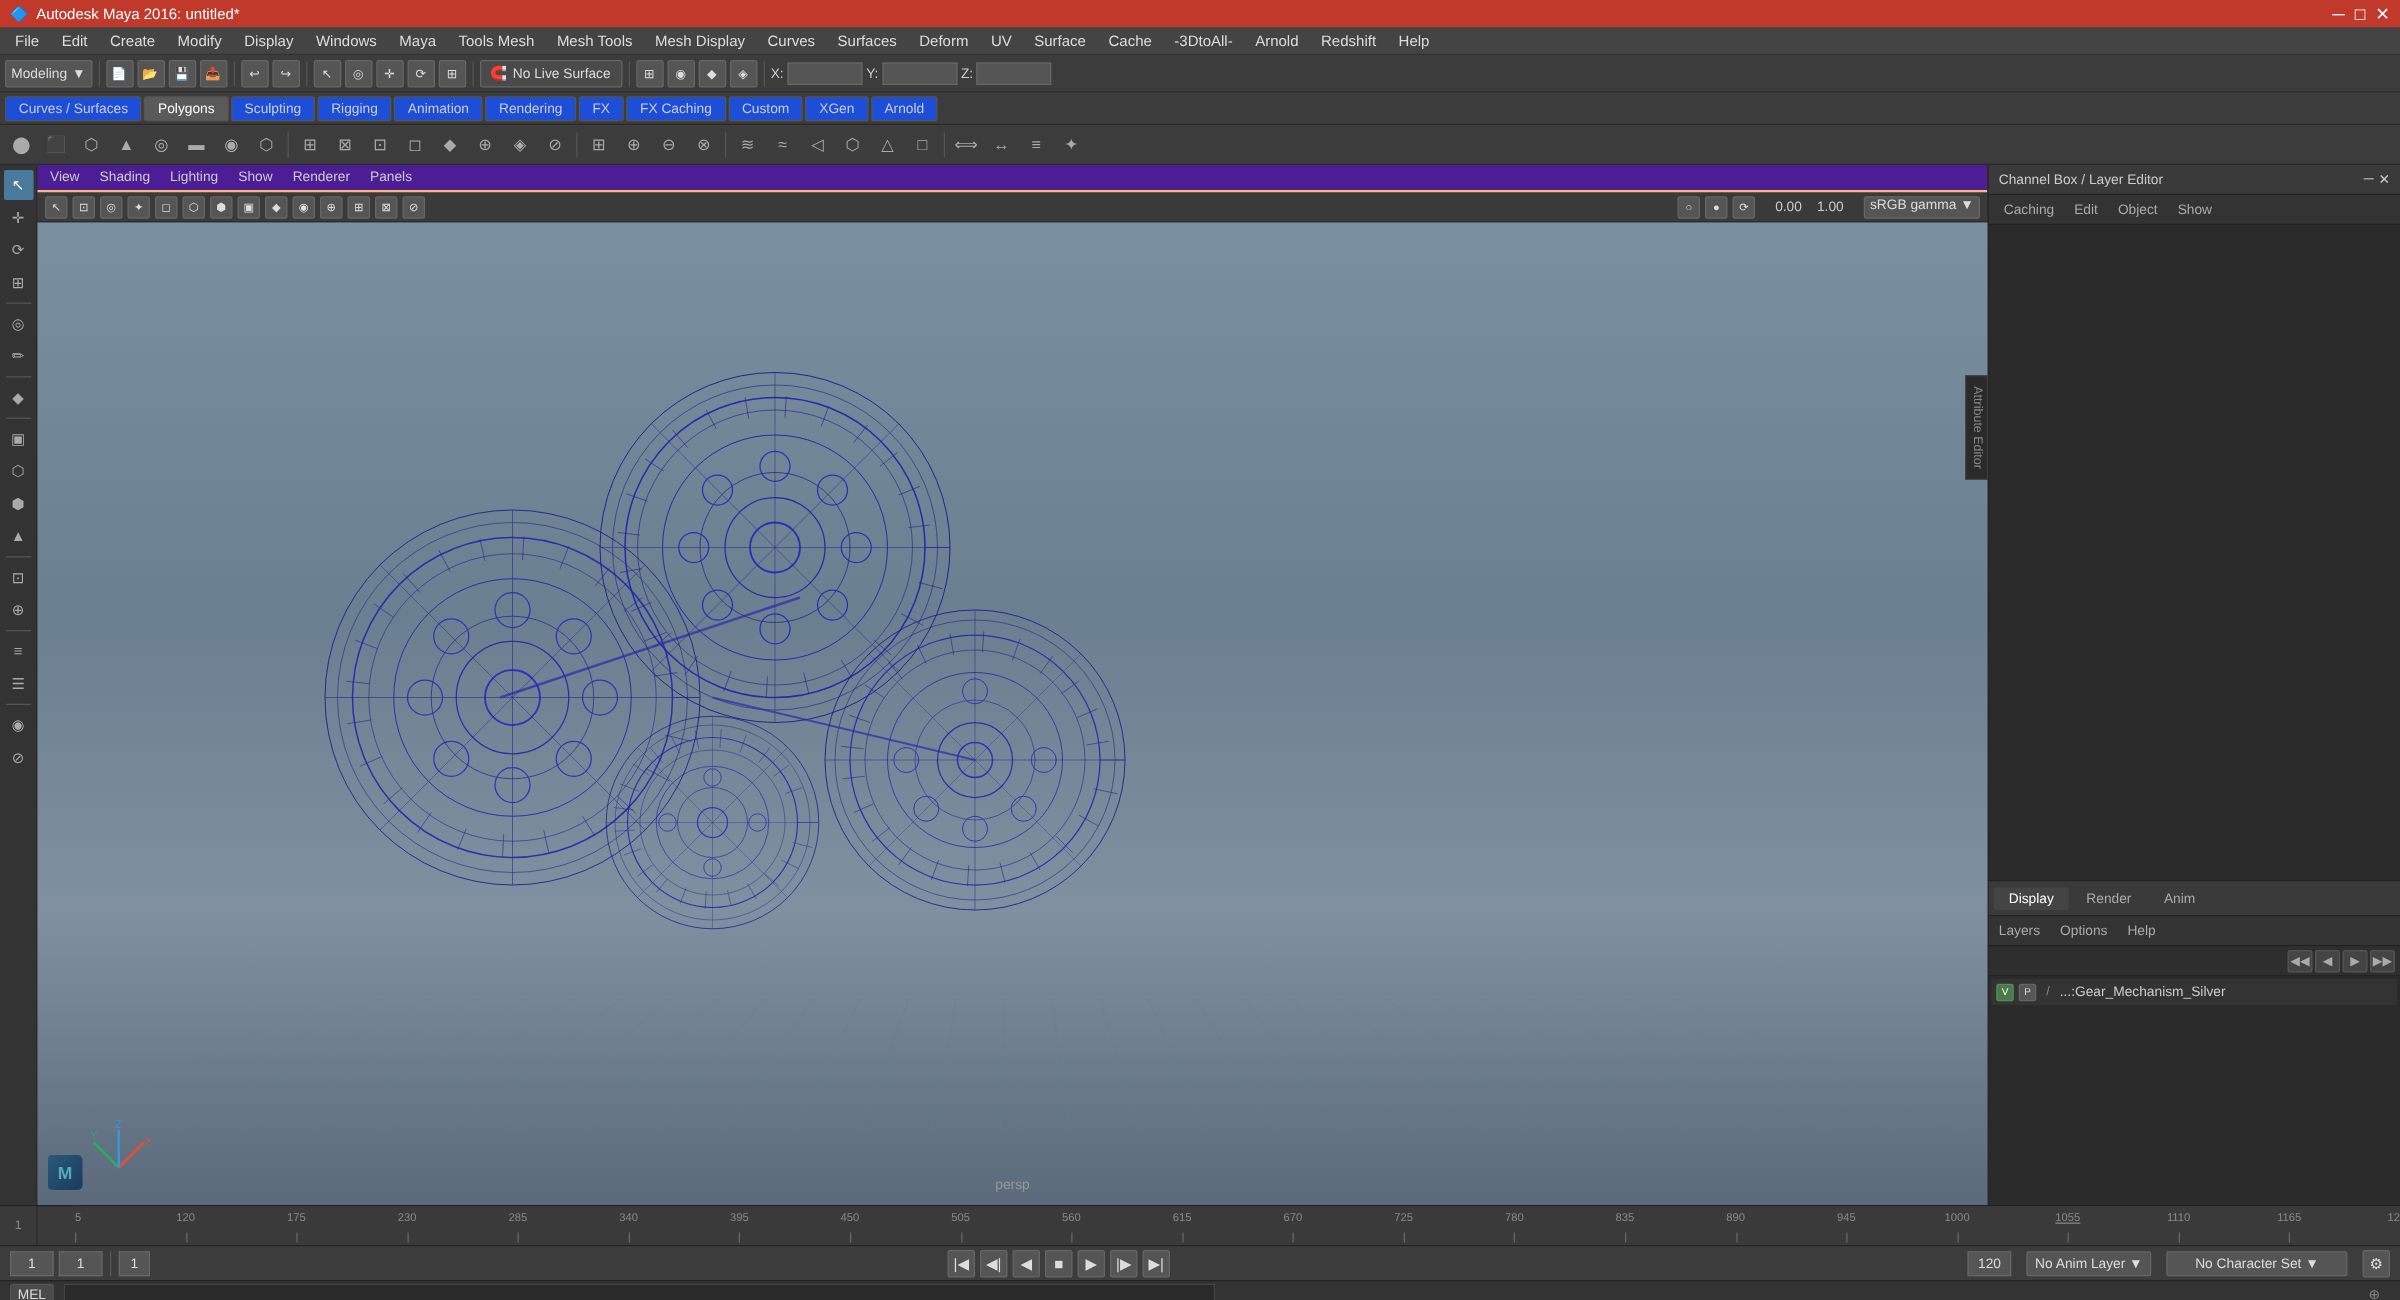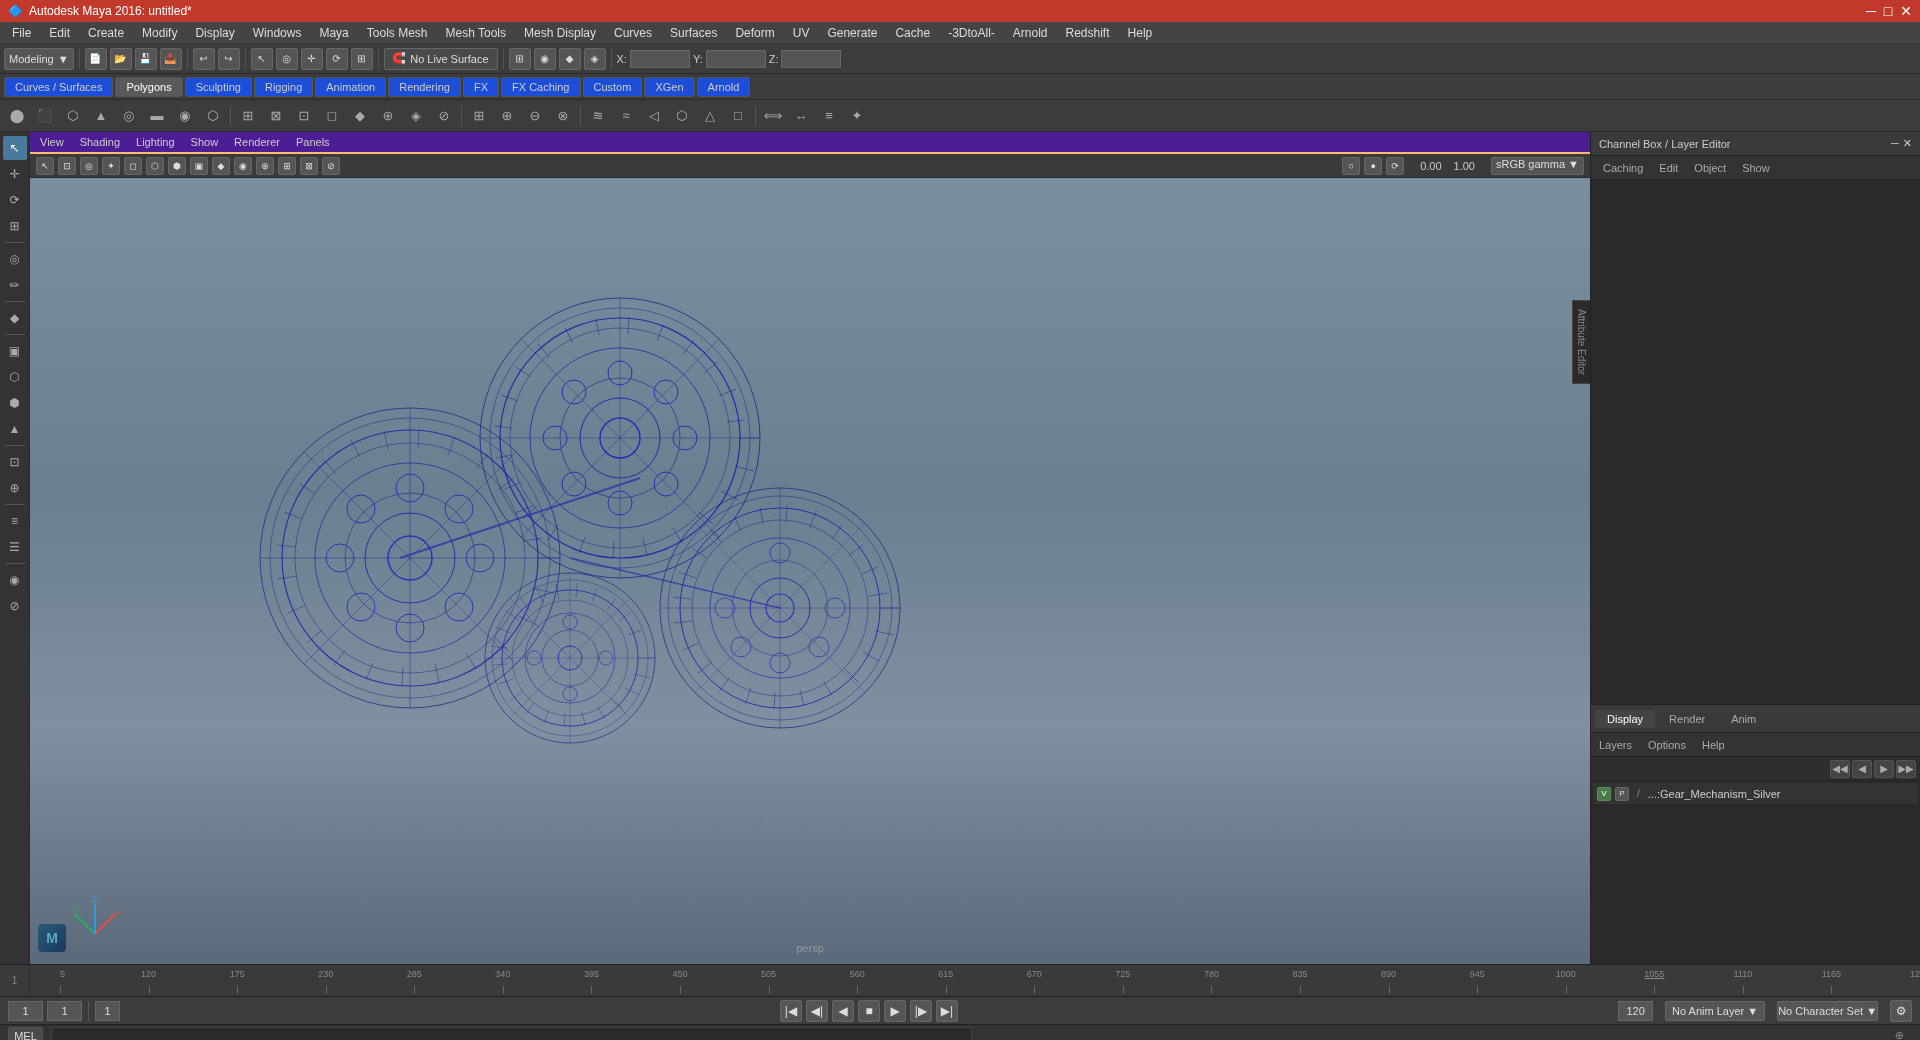--- a/index.html
+++ b/index.html
@@ -632,21 +632,21 @@
   <span class="menu-item">Display</span>
   <span class="menu-item">Windows</span>
   <span class="menu-item">Maya</span>
   <span class="menu-item">Tools Mesh</span>
   <span class="menu-item">Mesh Tools</span>
   <span class="menu-item">Mesh Display</span>
   <span class="menu-item">Curves</span>
   <span class="menu-item">Surfaces</span>
   <span class="menu-item">Deform</span>
   <span class="menu-item">UV</span>
-  <span class="menu-item">Generate</span>
+  <span class="menu-item">Surface</span>
   <span class="menu-item">Cache</span>
   <span class="menu-item">-3DtoAll-</span>
   <span class="menu-item">Arnold</span>
   <span class="menu-item">Redshift</span>
   <span class="menu-item">Help</span>
 </div>
 
 <div id="toolbar1">
   <div class="toolbar-dropdown">
     <span>Modeling</span>
@@ -1157,21 +1157,21 @@
 
   <input class="anim-input" value="120" style="width: 35px;">
   <div style="width:4px;"></div>
 
   <div style="height:20px;background:#555;border:1px solid #666;border-radius:2px;color:#ddd;font-size:11px;padding:0 6px;display:flex;align-items:center;gap:3px;cursor:pointer;">
     <span>No Anim Layer</span>
     <span>▼</span>
   </div>
   <div style="width:4px;"></div>
 
-  <div style="height:20px;background:#555;border:1px solid #666;border-radius:2px;color:#ddd;font-size:11px;padding:0 0;display:flex;align-items:center;gap:3px;cursor:pointer;">
+  <div style="height:20px;background:#555;border:1px solid #666;border-radius:2px;color:#ddd;font-size:11px;padding:0 22px;display:flex;align-items:center;gap:3px;cursor:pointer;">
     <span>No Character Set</span>
     <span>▼</span>
   </div>
   <div style="width:4px;"></div>
   <div class="anim-btn">⚙</div>
 </div>
 
 <div id="command-line">
   <div class="cmd-type">MEL</div>
   <input class="cmd-input" style="">

